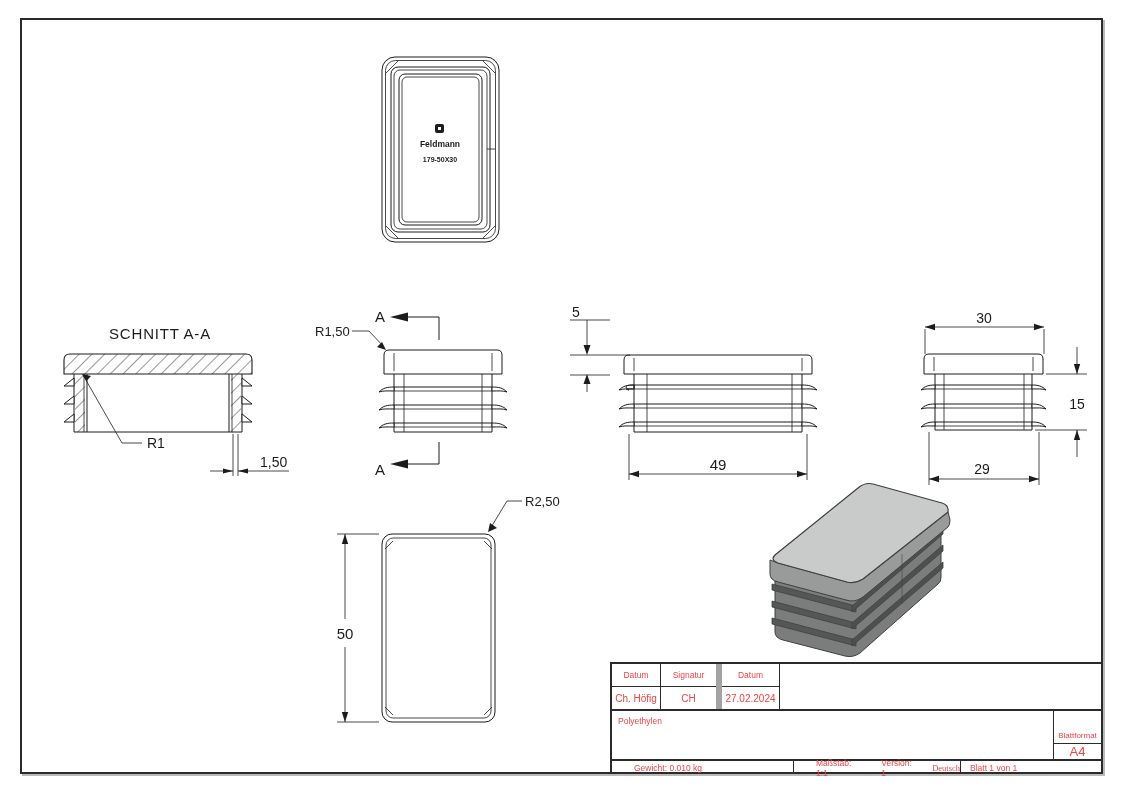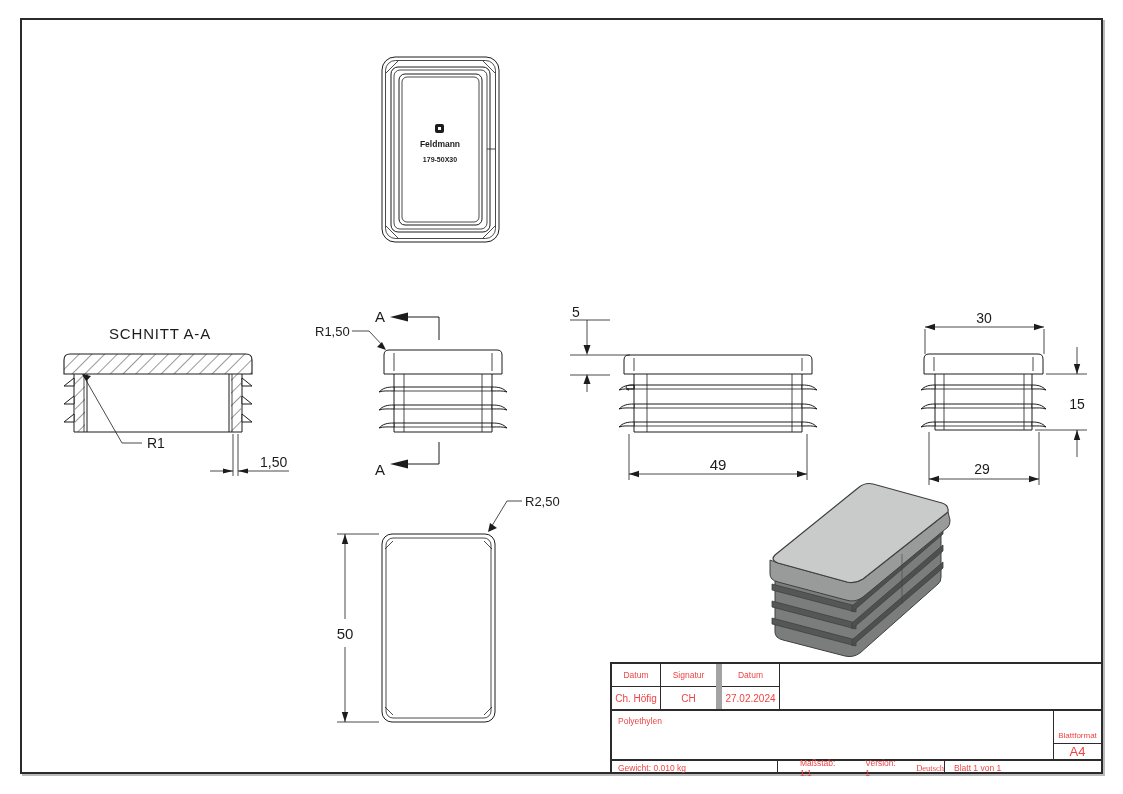--- a/index.html
+++ b/index.html
@@ -37,21 +37,21 @@
   .tb .artprefix{font-size:8px;margin-top:1px;}
   .tb .artmain{font-size:21px;letter-spacing:.5px;}
   .tb .rowB{display:flex;height:48px;border-top:2px solid #2b2b2b;}
   .tb .matcell{flex:1;border-right:1px solid #2b2b2b;padding-left:6px;box-sizing:border-box;}
   .tb .matlabel{margin-top:9px;font-size:8.5px;}
   .tb .matval{margin-top:5px;font-size:8.5px;}
   .tb .fmtcell{width:47px;display:flex;flex-direction:column;margin-top:16px;}
   .tb .fmtlabel{height:24px;border-bottom:1px solid #2b2b2b;display:flex;align-items:center;justify-content:center;font-size:8px;}
   .tb .fmtval{flex:1;display:flex;align-items:center;justify-content:center;font-size:13px;}
   .tb .rowC{display:flex;height:13px;border-top:2px solid #2b2b2b;align-items:center;}
-  .tb .wcell{width:159px;border-right:1.5px solid #2b2b2b;align-self:stretch;display:flex;align-items:center;padding-left:6px;font-size:8.5px;}
+  .tb .wcell{width:159px;border-right:1.5px solid #2b2b2b;align-self:stretch;display:flex;align-items:center;padding-left:22px;font-size:8.5px;}
   .tb .midcell{width:166px;border-right:1.5px solid #2b2b2b;align-self:stretch;display:flex;align-items:center;font-size:8.5px;}
   .tb .midcell .m1{margin-left:22px;}
   .tb .midcell .m2{margin-left:22px;}
   .tb .midcell .m3{margin-left:18px;font-family:Liberation Serif, serif;}
   .tb .shcell{flex:1;align-self:stretch;display:flex;align-items:center;padding-left:9px;font-size:8.5px;}
 </style>
 </head>
 <body>
 
 <div class="page">

